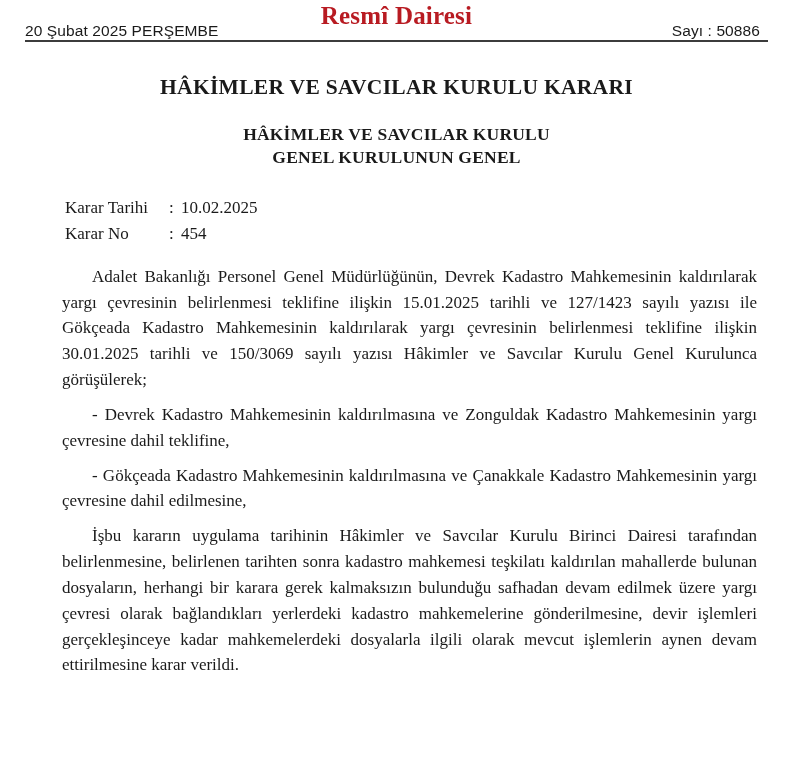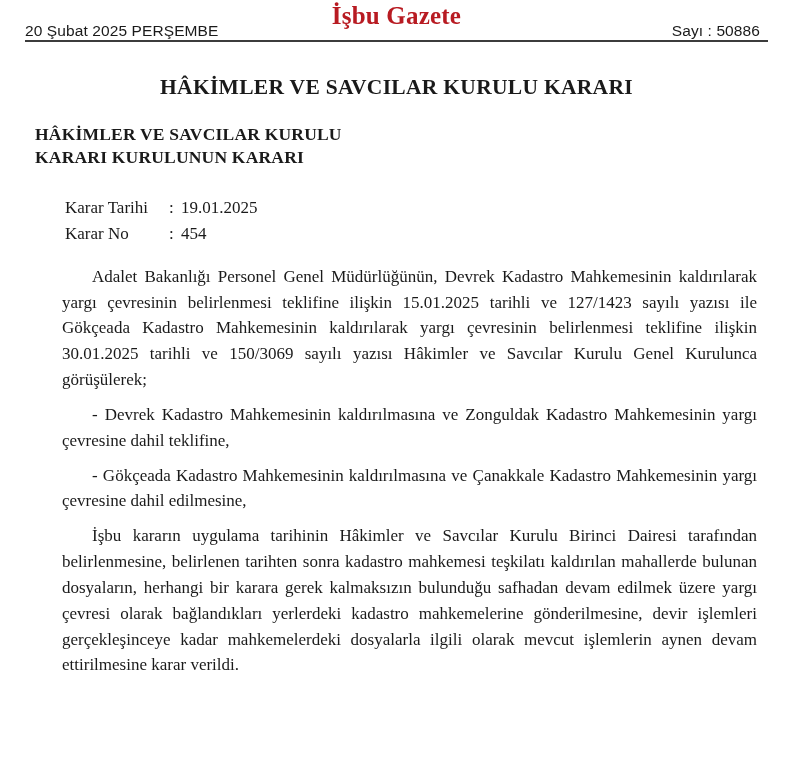--- a/index.html
+++ b/index.html
@@ -78,21 +78,21 @@
     margin: 26px 0 0 28px;
     font-size: 18.5px;
     line-height: 1.3;
   }
   .doc-issuer-text {
     border-bottom: 1.5px solid #1a1a1a;
     padding-bottom: 1px;
   }
 
   .doc-subtitle {
-    text-align: left;
+    text-align: center;
     font-weight: bold;
     font-size: 17.5px;
     letter-spacing: 0.2px;
     line-height: 1.32;
     margin: 22px 0 0 0;
   }
   .doc-subtitle span { display: block; }
 
   .meta-block {
     margin: 26px 0 0 30px;
@@ -128,41 +128,41 @@
   .para.dash {
     text-indent: 30px;
   }
 </style>
 </head>
 <body>
 
 <header class="masthead">
   <div class="masthead-date">20 Şubat 2025 PERŞEMBE</div>
 
-  <div class="masthead-title" id="masthead-title" style="color: rgb(184, 27, 34);">İşbu Gazete</div>
+  <div class="masthead-title" id="masthead-title" style="color: rgb(184, 27, 34);">Resmî Dairesi</div>
 
   <div class="masthead-issue">Sayı : 50886</div>
 </header>
 <hr class="masthead-rule" id="masthead-rule" style="border-top-color: rgb(60, 60, 60);">
 
 <main class="doc">
 
   <h1 class="doc-title">HÂKİMLER VE SAVCILAR KURULU KARARI</h1>
 
 
   <h2 class="doc-subtitle">
     <span>HÂKİMLER VE SAVCILAR KURULU</span>
-    <span>KARARI KURULUNUN KARARI</span>
+    <span>GENEL KURULUNUN GENEL</span>
   </h2>
 
   <div class="meta-block">
     <div class="meta-row">
       <span class="meta-label">Karar Tarihi</span>
       <span class="meta-sep">:</span>
-      <span class="meta-value">19.01.2025</span>
+      <span class="meta-value">10.02.2025</span>
     </div>
     <div class="meta-row">
       <span class="meta-label">Karar No</span>
       <span class="meta-sep">:</span>
       <span class="meta-value">454</span>
     </div>
   </div>
 
   <p class="para">Adalet Bakanlığı Personel Genel Müdürlüğünün, Devrek Kadastro Mahkemesinin kaldırılarak yargı çevresinin belirlenmesi teklifine ilişkin 15.01.2025 tarihli ve 127/1423 sayılı yazısı ile Gökçeada Kadastro Mahkemesinin kaldırılarak yargı çevresinin belirlenmesi teklifine ilişkin 30.01.2025 tarihli ve 150/3069 sayılı yazısı Hâkimler ve Savcılar Kurulu Genel Kurulunca görüşülerek;</p>
 

